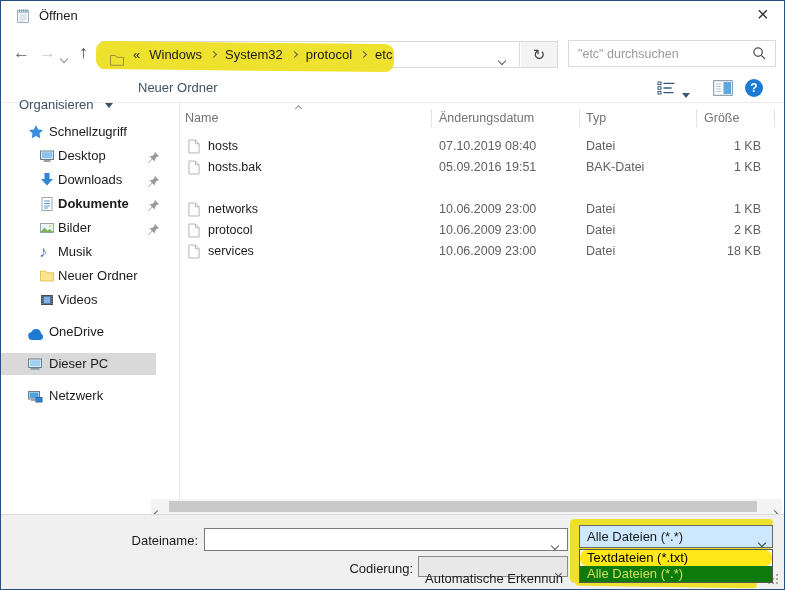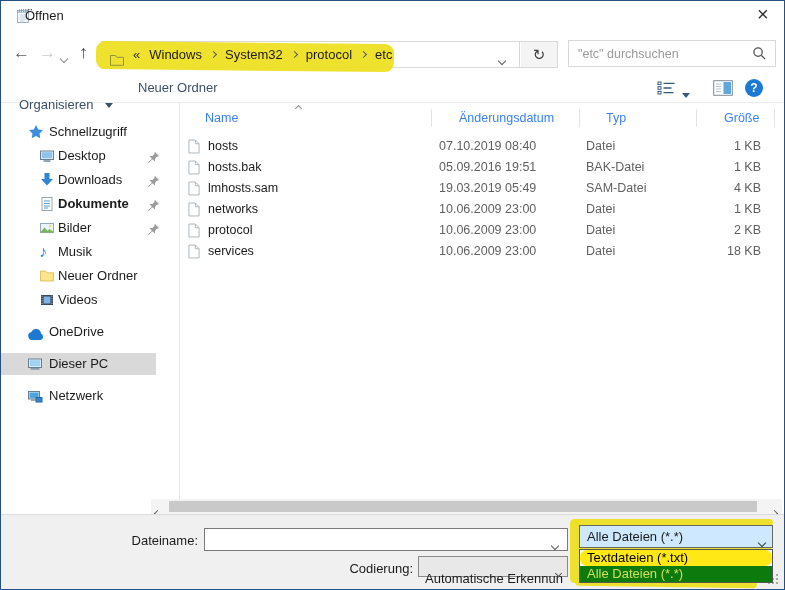--- a/index.html
+++ b/index.html
@@ -13,21 +13,21 @@
   .abs{position:absolute;white-space:nowrap;}
   .chev{display:inline-block;width:6px;height:6px;border-right:1.5px solid #5a5a5a;border-bottom:1.5px solid #5a5a5a;}
   .chev.down{transform:rotate(45deg);}
   .chev.up{transform:rotate(-135deg);}
   .chev.left{transform:rotate(135deg);}
   .chev.right{transform:rotate(-45deg);}
   .navglyph{font-size:17px;color:#5a5a5a;}
   .bar{background:#fff;border:1px solid #d9d9d9;box-sizing:border-box;}
   .placeholder{color:#9a9a9a;font-size:12.5px;}
   .colsep{position:absolute;top:4px;bottom:4px;width:1px;background:#e3e3e3;}
-  .hdr{color:#3b82f6;font-size:12.5px;margin-left:20px;}
+  .hdr{color:#737373;font-size:12.5px;}
   .cell-muted{color:#616161;}
   .row{position:absolute;left:180px;width:600px;height:21px;line-height:21px;font-size:12.5px;}
   .sideitem{position:absolute;height:22px;line-height:22px;font-size:13px;}
   .sideicon{position:absolute;top:3px;width:16px;height:16px;}
   .pin{position:absolute;left:146px;top:4px;width:13px;height:13px;}
   .marker{position:absolute;background:var(--marker-yellow,#efe01e);opacity:.93;z-index:5;pointer-events:none;}
   .combo{box-sizing:border-box;border:1px solid #7a7a7a;background:#fff;}
   .z6{z-index:6;}
 </style>
 </head>
@@ -36,21 +36,21 @@
 <div id="win">
 
   <span class="abs" style="left:14px;top:7px;width:16px;height:16px;">
     <svg width="16" height="16" viewBox="0 0 16 16">
         <rect x="2.5" y="2.5" width="11" height="12" fill="#f7fbff" stroke="#8aa0ae" stroke-width="0.8"></rect>
         <rect x="2.5" y="2.5" width="11" height="2.2" fill="#cfe2ec" stroke="#8aa0ae" stroke-width="0.5"></rect>
         <path d="M4.5 1v3M6.5 1v3M8.5 1v3M10.5 1v3M12 1v3" stroke="#7a93a3" stroke-width="0.7"></path>
         <path d="M4.5 7h7M4.5 9h7M4.5 11h7M4.5 13h5" stroke="#b9c8d2" stroke-width="0.8"></path>
       </svg>
   </span>
-  <span class="abs" style="left:24px;top:7px;">Öffnen</span>
+  <span class="abs" style="left:38px;top:7px;">Öffnen</span>
   <span class="abs" style="left:756px;top:2px;font-size:20px;color:#333;">×</span>
 
   <span class="abs navglyph" style="left:12px;top:42px;">←</span>
   <span class="abs navglyph" style="left:38px;top:42px;color:#c9c9c9;">→</span>
   <span class="abs" style="left:60px;top:49px;"><span class="chev down" style="width:5px;height:5px;border-color:#8a8a8a;"></span></span>
   <span class="abs navglyph" style="left:78px;top:41px;font-size:18px;color:#4a4a4a;">↑</span>
 
   <div class="abs bar" style="left:100px;top:40px;width:457px;height:27px;">
 
     <div class="marker" style="left:-6px;top:-1px;width:298px;height:28px;border-radius:9px;transform:rotate(0.6deg);transform-origin:left center;"></div>
@@ -237,30 +237,20 @@
   <div class="row" style="top:156px;">
     <span class="abs" style="left:7px;top:3px;"><svg width="12" height="15" viewBox="0 0 13 16">
           <path d="M1 1h7l4 4v10H1z" fill="#fff" stroke="#a8b2ba"></path>
           <path d="M8 1v4h4" fill="none" stroke="#a8b2ba"></path>
         </svg></span>
     <span class="abs" style="left:27px;">hosts.bak</span>
     <span class="abs cell-muted" style="left:258px;">05.09.2016 19:51</span>
     <span class="abs cell-muted" style="left:405px;">BAK-Datei</span>
     <span class="abs cell-muted" style="right:20px;width:70px;text-align:right;">1 KB</span>
   </div>
-  <div class="row" style="top:177px;">
-    <span class="abs" style="left:7px;top:3px;"><svg width="12" height="15" viewBox="0 0 13 16">
-          <path d="M1 1h7l4 4v10H1z" fill="#fff" stroke="#a8b2ba"></path>
-          <path d="M8 1v4h4" fill="none" stroke="#a8b2ba"></path>
-        </svg></span>
-    <span class="abs" style="left:27px;">lmhosts.sam</span>
-    <span class="abs cell-muted" style="left:258px;">19.03.2019 05:49</span>
-    <span class="abs cell-muted" style="left:405px;">SAM-Datei</span>
-    <span class="abs cell-muted" style="right:20px;width:70px;text-align:right;">4 KB</span>
-  </div>
   <div class="row" style="top:198px;">
     <span class="abs" style="left:7px;top:3px;"><svg width="12" height="15" viewBox="0 0 13 16">
           <path d="M1 1h7l4 4v10H1z" fill="#fff" stroke="#a8b2ba"></path>
           <path d="M8 1v4h4" fill="none" stroke="#a8b2ba"></path>
         </svg></span>
     <span class="abs" style="left:27px;">networks</span>
     <span class="abs cell-muted" style="left:258px;">10.06.2009 23:00</span>
     <span class="abs cell-muted" style="left:405px;">Datei</span>
     <span class="abs cell-muted" style="right:20px;width:70px;text-align:right;">1 KB</span>
   </div>

